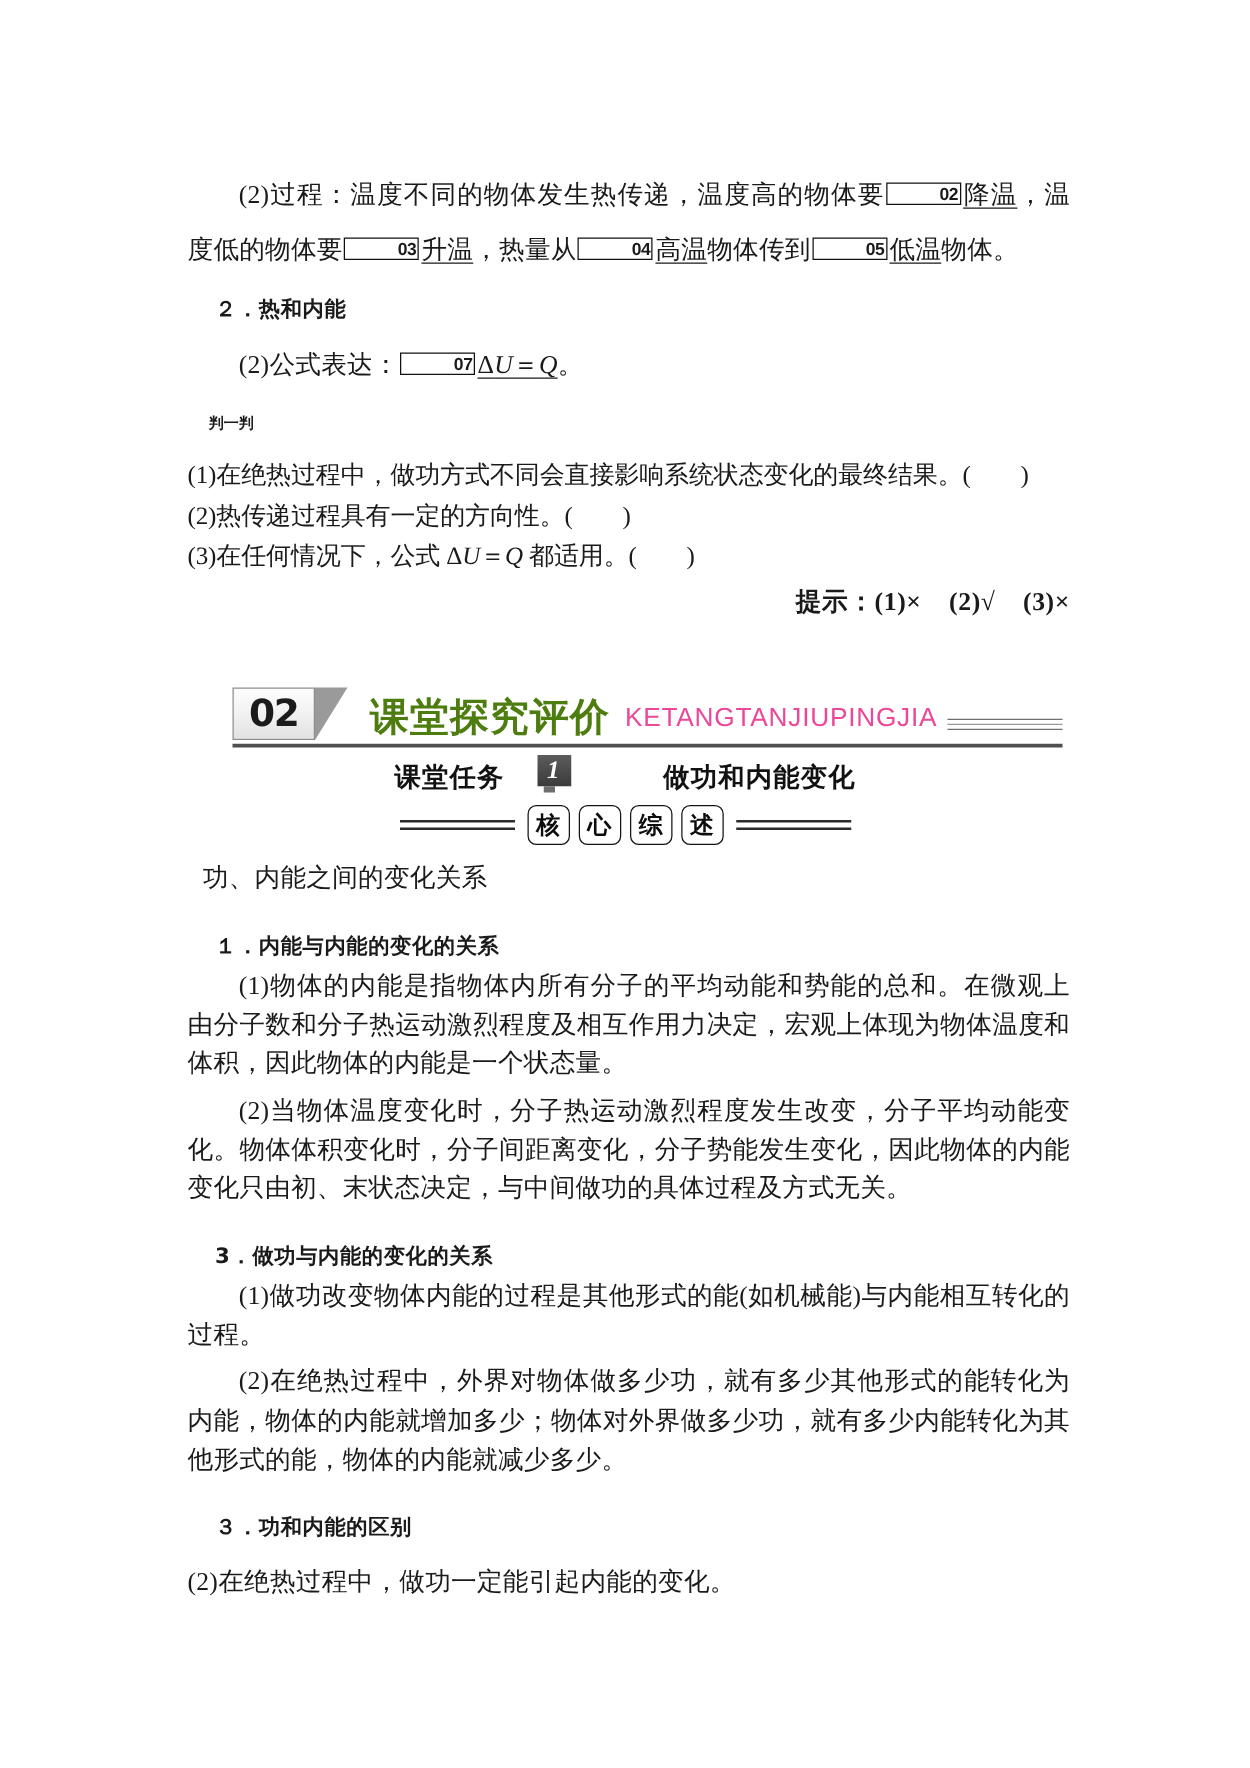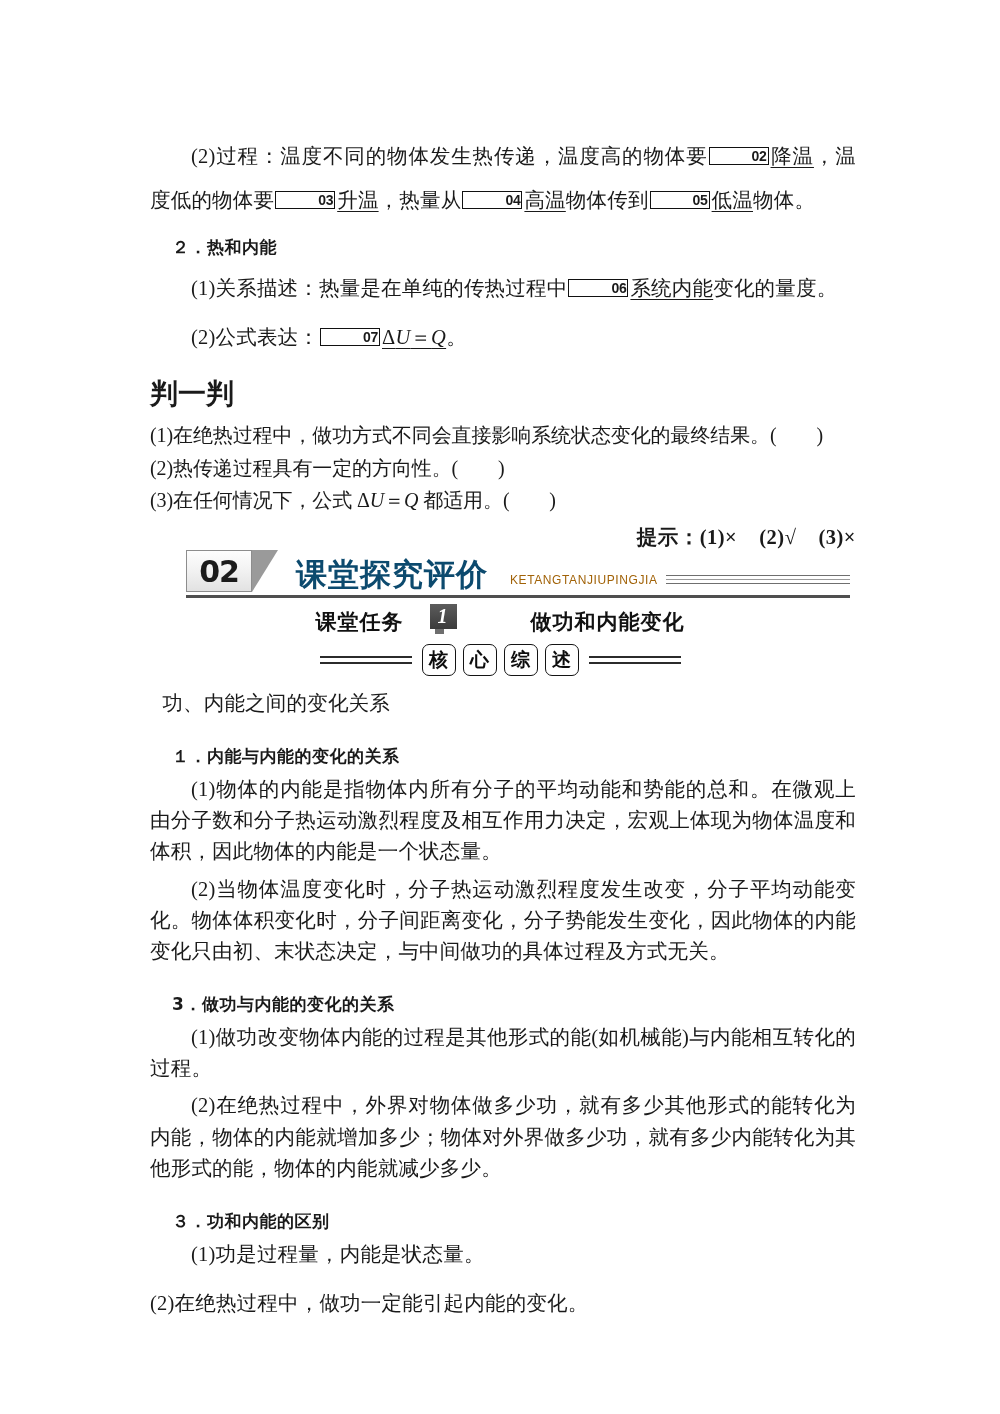--- a/index.html
+++ b/index.html
@@ -73,24 +73,24 @@
 
   .formula {
     font-family: "Liberation Serif", serif;
     font-style: italic;
   }
   .formula .op { font-style: normal; }
   .delta { font-style: normal; }
 
   
   .judge-title {
-    font-size: 28px;
-    font-weight: bold;
-    font-family: "DejaVu Sans", "Liberation Sans", sans-serif;
-    margin: 0;
+    font-size: 12px;
+    font-weight: bold;
+    font-family: "DejaVu Sans", "Liberation Sans", sans-serif;
+    margin: 17px;
   }
   .judge-line {
     font-size: 20px;
     line-height: 1.62;
     margin: 0;
     letter-spacing: -0.1px;
   }
   .tip-line {
     font-size: 20.5px;
     font-weight: bold;
@@ -135,31 +135,31 @@
     border-left: 26px solid #9a9a9a;
     border-top: 0 solid transparent;
     border-bottom: 42px solid transparent;
     margin-left: 0px;
   }
   .banner-title {
     font-family: "DejaVu Sans", "Liberation Sans", sans-serif;
     font-weight: bold;
     font-size: 31px;
     letter-spacing: 1px;
-    color: #0c4a6e;
+    color: #4d7c0f;
     margin-left: 18px;
     line-height: 1;
     padding-bottom: 2px;
   }
   .banner-pinyin {
     font-family: "Liberation Sans", sans-serif;
-    font-size: 12px;
+    font-size: 21px;
     letter-spacing: 0.6px;
-    color: #a16207;
-    margin-left: 22px;
+    color: #ec4899;
+    margin-left: 12px;
     padding-bottom: 5px;
     white-space: nowrap;
   }
   .banner-lines {
     flex: 1;
     margin-left: 8px;
     padding-bottom: 8px;
   }
   .banner-lines i {
     display: block;
@@ -262,23 +262,20 @@
 <div class="page">
 
   <div class="content">
 
     <p class="para loose indent">
       <span>(2)过程：温度不同的物体发生热传递，温度高的物体要</span><span class="blank"><span class="numbox">02</span><span>降温</span></span><span>，温度低的物体要</span><span class="blank"><span class="numbox">03</span><span>升温</span></span><span>，热量从</span><span class="blank"><span class="numbox">04</span><span>高温</span></span><span>物体传到</span><span class="blank"><span class="numbox">05</span><span>低温</span></span><span>物体。</span>
     </p>
 
     <p class="heading mt14">２．热和内能</p>
 
-    <p class="para indent mt14">
-      <span>(1)关系描述：热量是在单纯的传热过程中</span><span class="blank"><span class="numbox">06</span><span>系统内能</span></span><span>变化的量度。</span>
-    </p>
 
     <p class="para indent mt18">
       <span>(2)公式表达：</span><span class="blank"><span class="numbox">07</span><span class="formula"><span class="delta">Δ</span><span>U</span><span class="op">＝</span><span>Q</span></span></span><span>。</span>
     </p>
 
     <p class="judge-title mt22">判一判</p>
     <p class="judge-line mt6">(1)在绝热过程中，做功方式不同会直接影响系统状态变化的最终结果。(　　)</p>
     <p class="judge-line">(2)热传递过程具有一定的方向性。(　　)</p>
     <p class="judge-line">
       <span>(3)在任何情况下，公式 </span><span class="formula"><span class="delta">Δ</span><span>U</span><span class="op">＝</span><span>Q</span></span><span> 都适用。(　　)</span>
@@ -331,17 +328,16 @@
 
   <div class="content" style="top:672px;">
     <p class="para" style="text-indent:0.6em;">功、内能之间的变化关系</p>
     <p class="heading mt10">１．内能与内能的变化的关系</p>
     <p class="para indent mt6">(1)物体的内能是指物体内所有分子的平均动能和势能的总和。在微观上由分子数和分子热运动激烈程度及相互作用力决定，宏观上体现为物体温度和体积，因此物体的内能是一个状态量。</p>
     <p class="para indent mt6">(2)当物体温度变化时，分子热运动激烈程度发生改变，分子平均动能变化。物体体积变化时，分子间距离变化，分子势能发生变化，因此物体的内能变化只由初、末状态决定，与中间做功的具体过程及方式无关。</p>
     <p class="heading mt10">3．做功与内能的变化的关系</p>
     <p class="para indent mt6">(1)做功改变物体内能的过程是其他形式的能(如机械能)与内能相互转化的过程。</p>
     <p class="para indent mt6">(2)在绝热过程中，外界对物体做多少功，就有多少其他形式的能转化为内能，物体的内能就增加多少；物体对外界做多少功，就有多少内能转化为其他形式的能，物体的内能就减少多少。</p>
     <p class="heading mt10">３．功和内能的区别</p>
-    <p class="para indent mt6">(1)功是过程量，内能是状态量。</p>
     <p class="para mt18" style="text-indent:0;">(2)在绝热过程中，做功一定能引起内能的变化。</p>
   </div>
 
 </div>
 
 </body></html>

